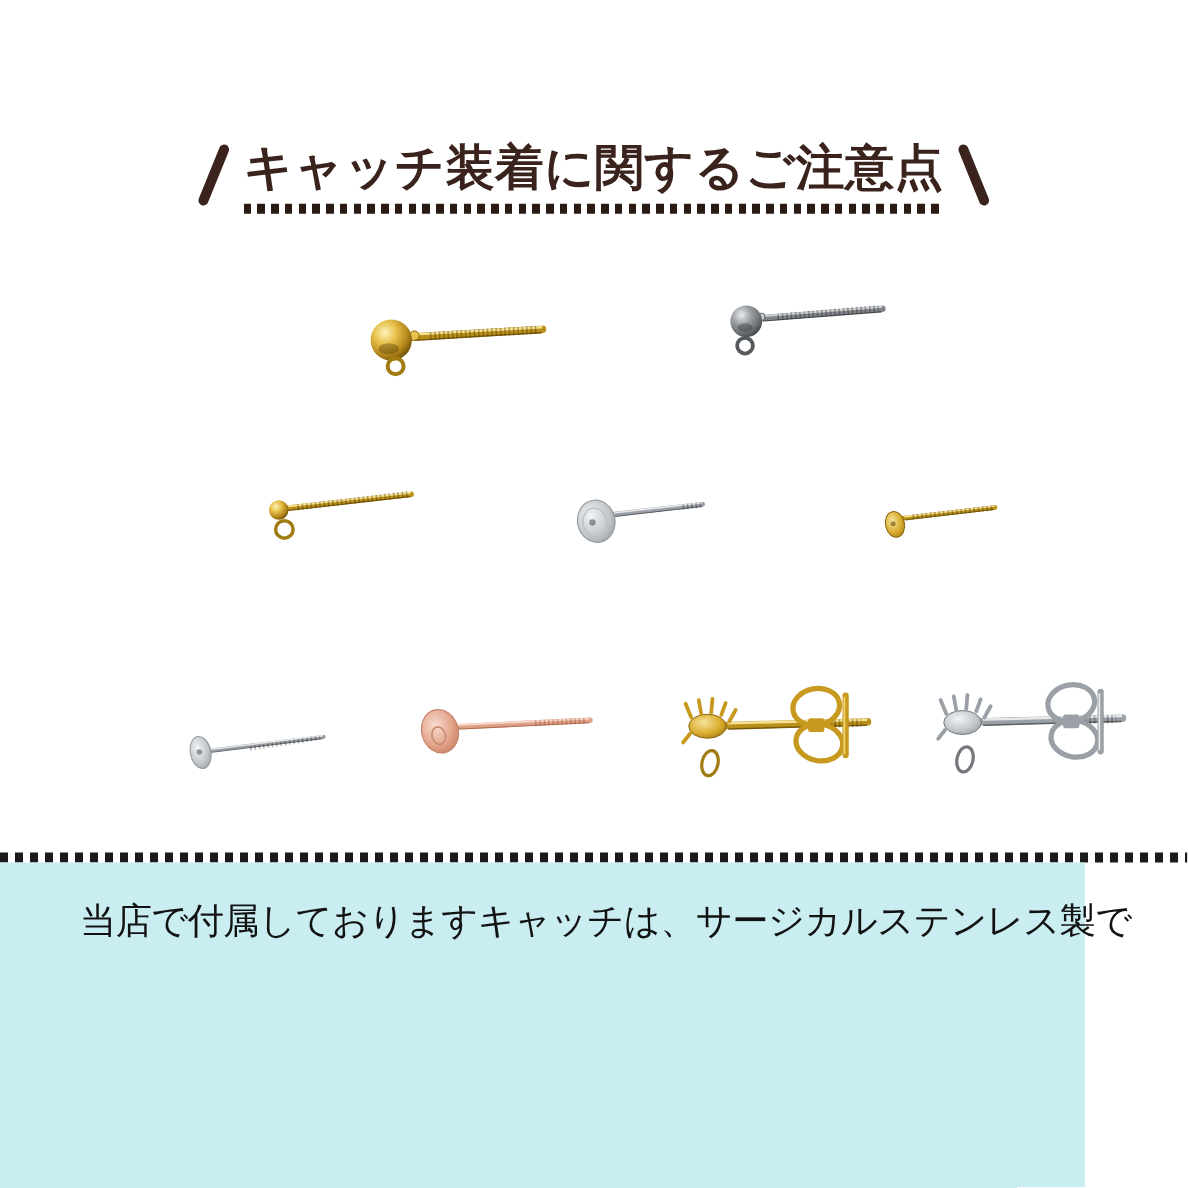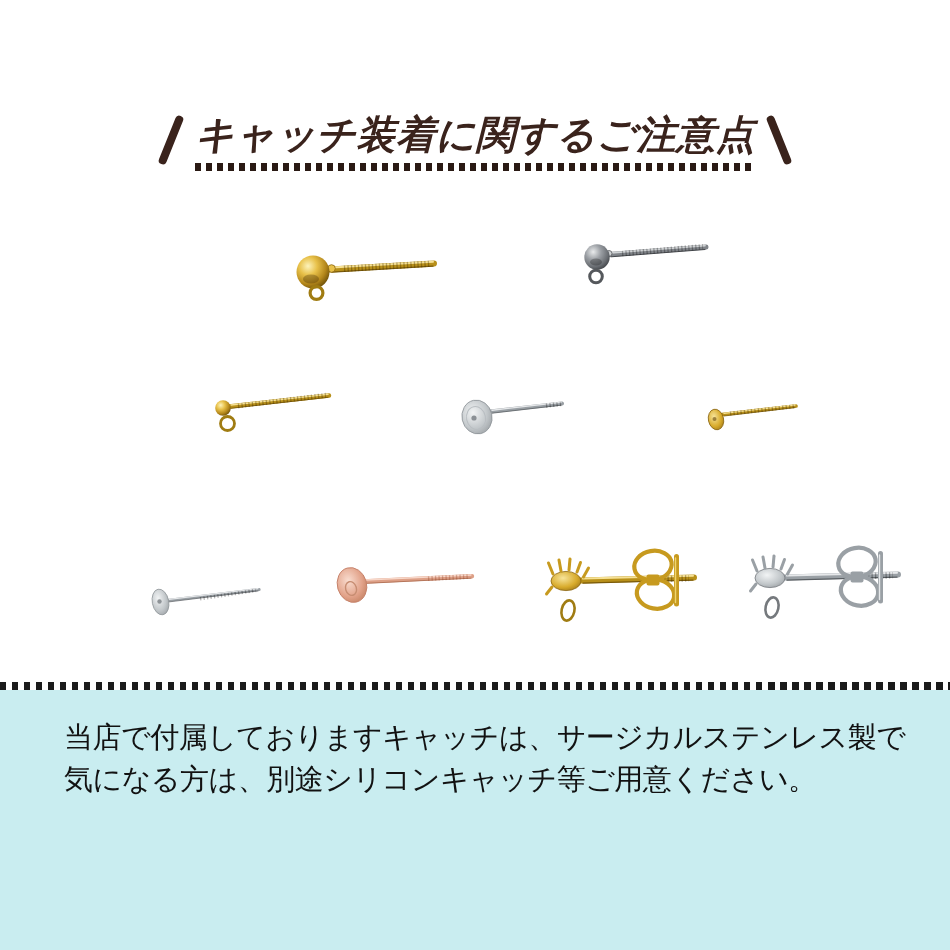--- a/index.html
+++ b/index.html
@@ -10,21 +10,21 @@
   
   .title-row{
     position:absolute;top:112px;left:0;width:950px;
     display:flex;justify-content:center;align-items:flex-start;
   }
   .slash{
     width:8px;height:52px;border-radius:4px;background:#3a231c;margin-top:2px;
   }
   .slash.back{transform:rotate(22deg);margin-right:20px;}
   .slash.fwd{transform:rotate(-22deg);margin-left:20px;}
-  .title-col{display:inline-block;text-align:center;font-style:italic;}
+  .title-col{display:inline-block;text-align:center;}
   h1.page-title{
     margin:0;font-size:39px;line-height:46px;font-weight:700;
     color:#3a231c;letter-spacing:0.5px;white-space:nowrap;
   }
   .title-underline{
     height:8px;margin-top:5px;
     background-image:repeating-linear-gradient(90deg,#2a1a14 0 6px,transparent 6px 11px);
   }
   
   svg.gallery{position:absolute;top:0;left:0;}
@@ -42,21 +42,21 @@
   .pin-r-sh{stroke:#b06f53;stroke-linecap:round}
   .thr{stroke:rgba(60,40,0,0.35);stroke-dasharray:1.3 2.2;fill:none}
   .thr-s{stroke:rgba(0,0,0,0.28);stroke-dasharray:1.3 2.2;fill:none}
   .thr-r{stroke:rgba(140,60,30,0.32);stroke-dasharray:1.3 2.2;fill:none}
   
   .dotted-separator{
     position:absolute;top:682px;left:0;width:950px;height:8px;
     background-image:repeating-linear-gradient(90deg,#1b1b1b 0 6.5px,transparent 6.5px 12px);
   }
   .notice{
-    position:absolute;top:690px;left:0;width:950px;height:260px;
+    position:absolute;top:690px;left:0;width:868px;height:260px;
     background:#c9edf0;box-sizing:border-box;padding:26px 20px 0 64px;
   }
   .notice p{
     margin:0;font-size:29px;line-height:42px;color:#121212;
     letter-spacing:-0.5px;font-weight:500;white-space:nowrap;
   }
 </style>
 </head>
 <body>
 
@@ -212,16 +212,15 @@
       <rect x="850.5" y="571.5" width="13" height="11" rx="2" fill="#9aa0a5"></rect>
       <line x1="880.5" y1="553.5" x2="880.5" y2="601" stroke="#9aa0a5" stroke-width="5" stroke-linecap="round"></line>
       <line x1="879.5" y1="555" x2="879.5" y2="599.5" stroke="#e6e8ea" stroke-width="1.4" stroke-linecap="round"></line>
     </g>
   </svg>
 
   <div class="dotted-separator"></div>
 
   <div class="notice">
     <p>当店で付属しておりますキャッチは、サージカルステンレス製で</p>
-    <p>気になる方は、別途シリコンキャッチ等ご用意ください。</p>
   </div>
 
 </div>
 
 </body></html>

